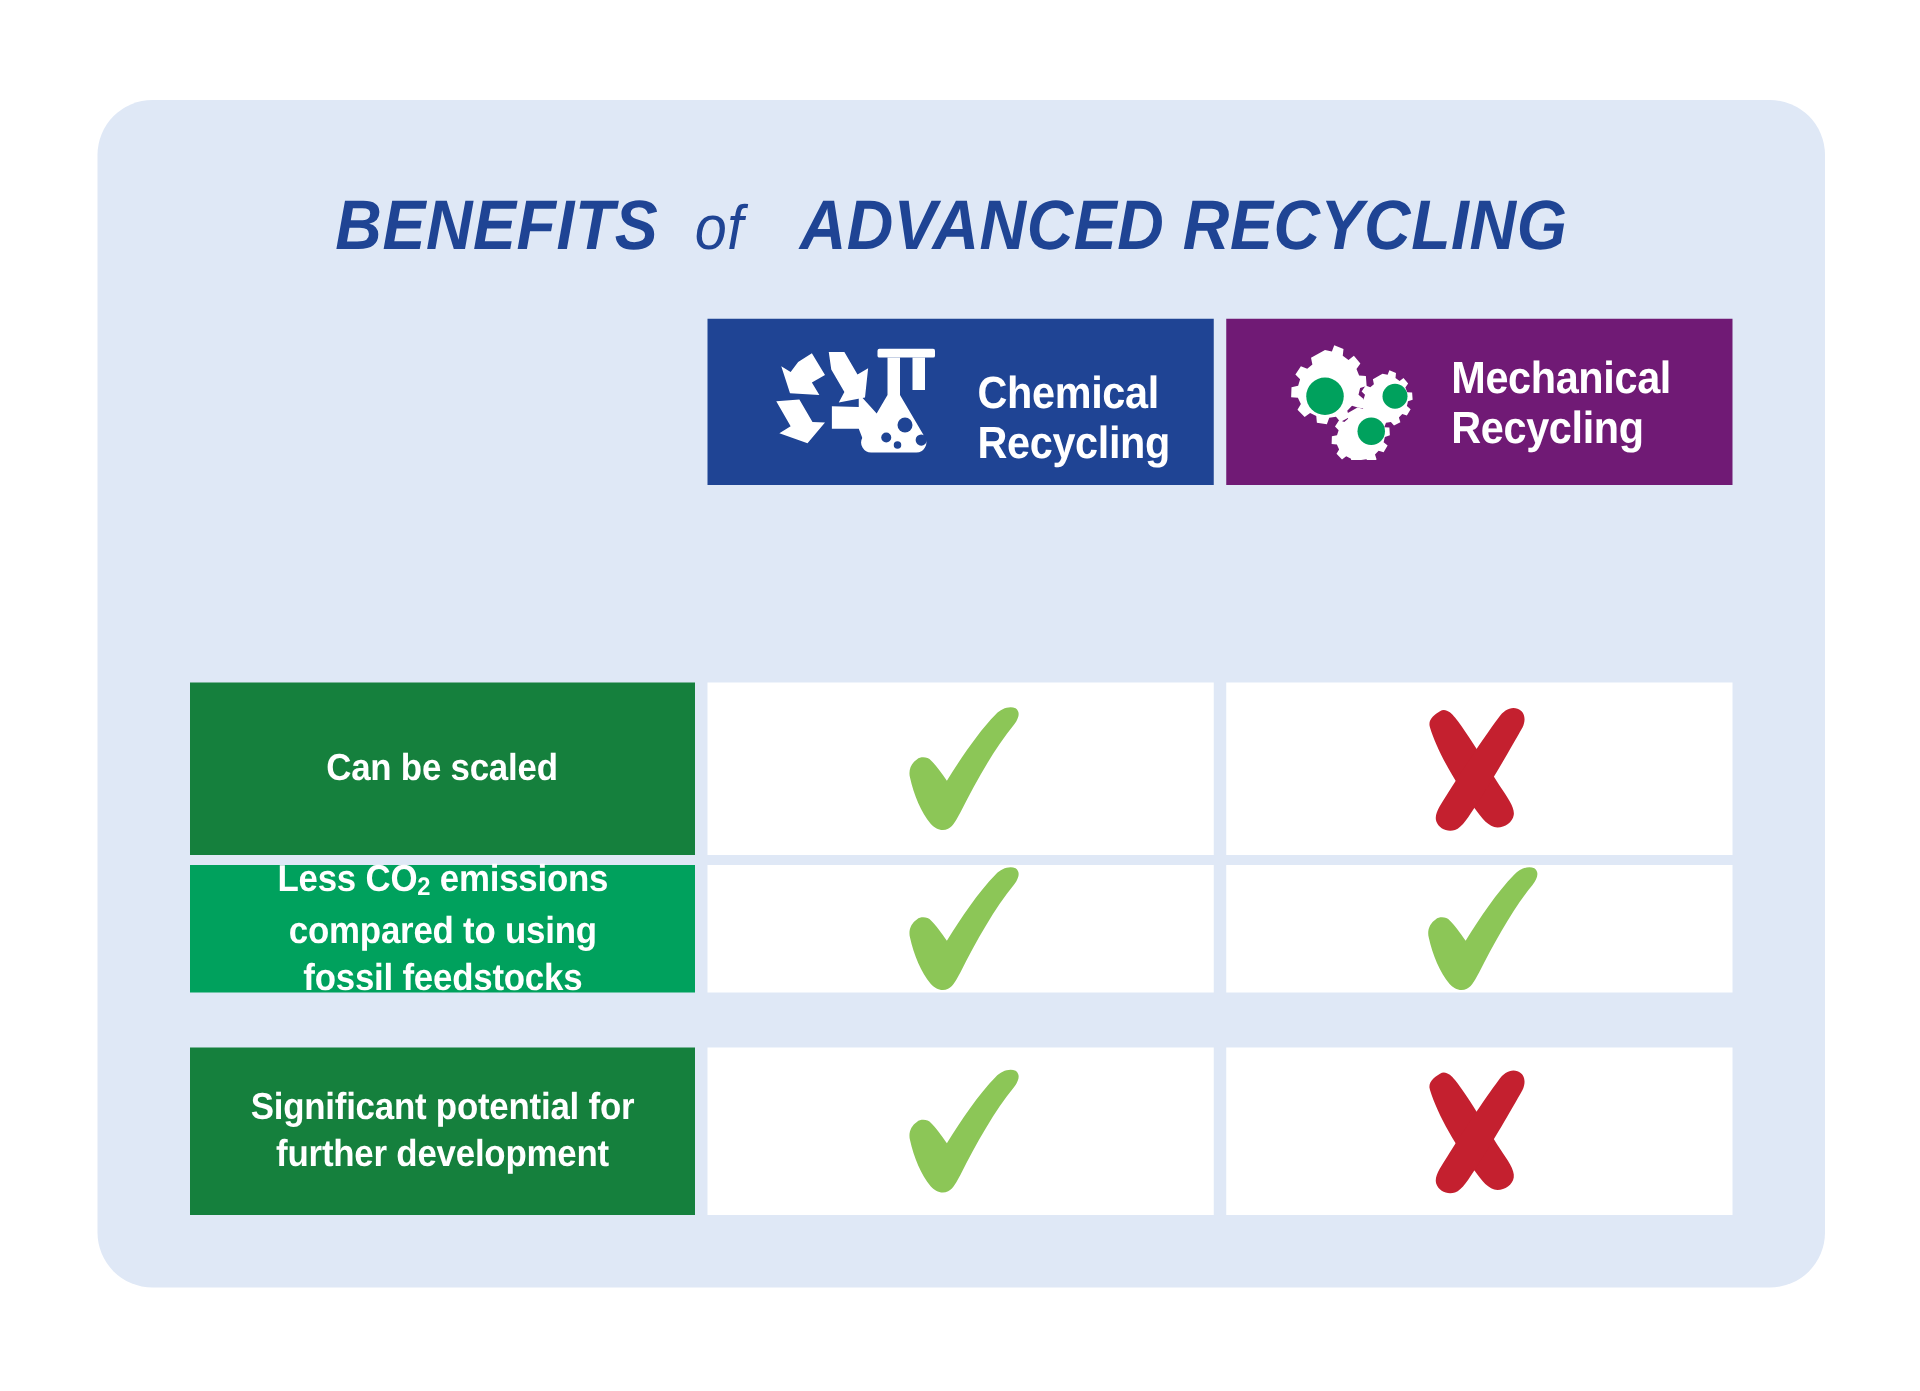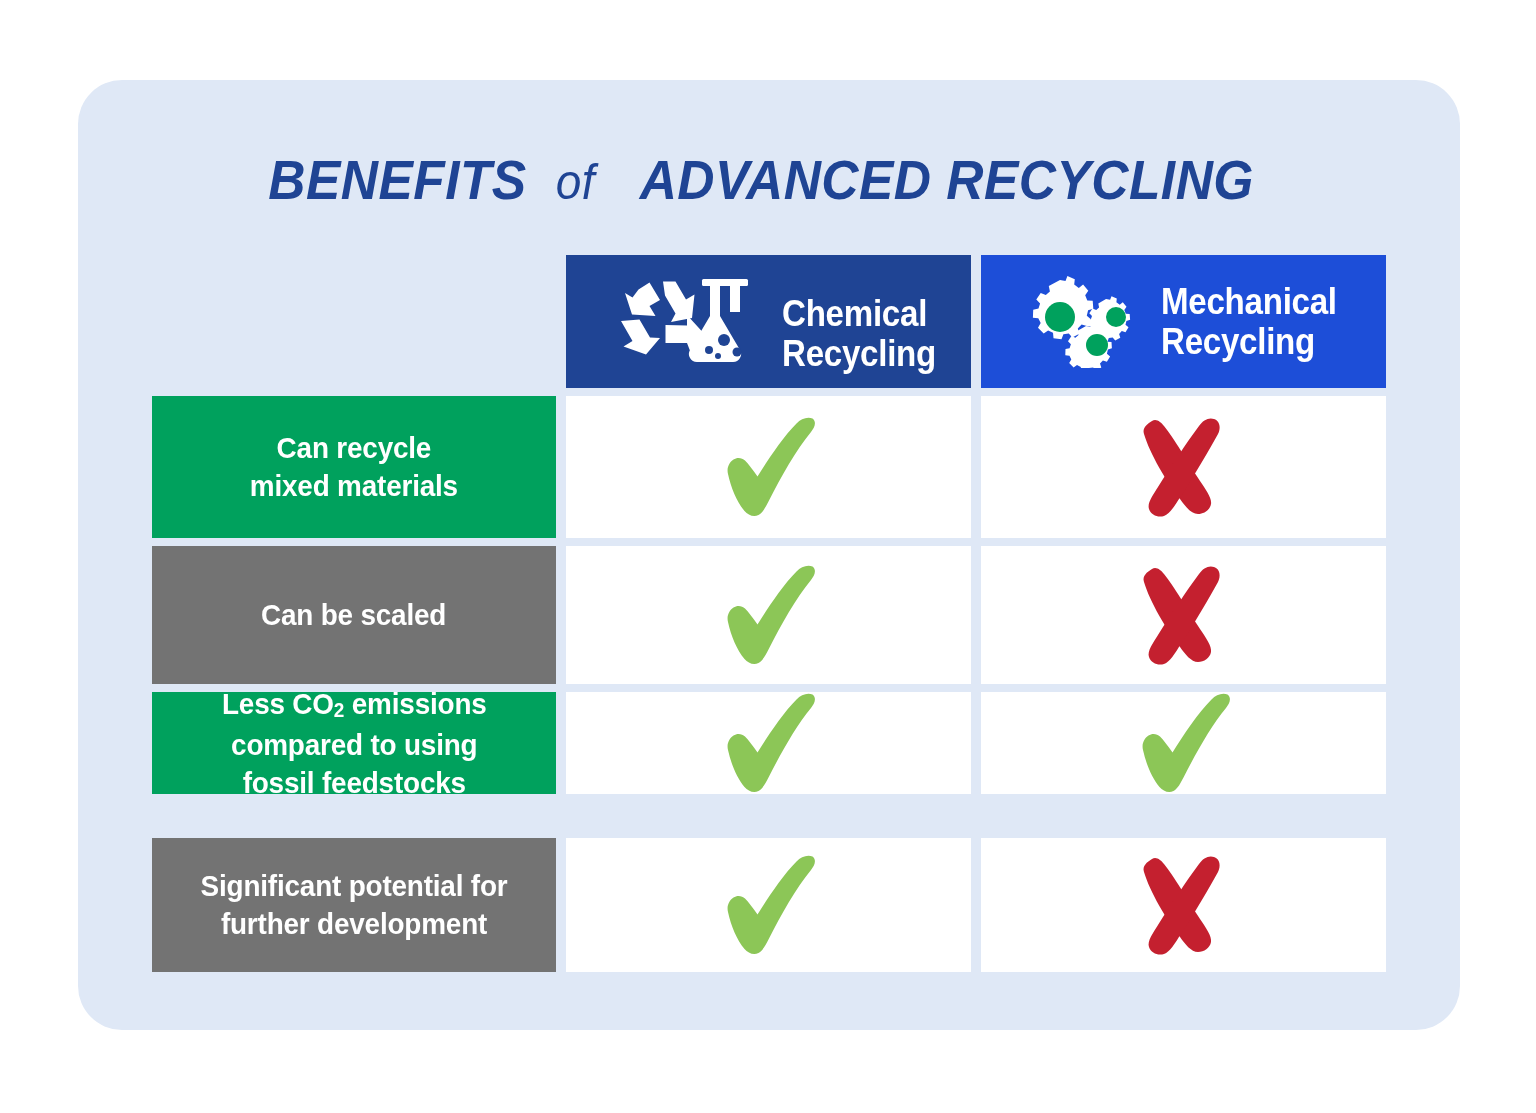--- a/index.html
+++ b/index.html
@@ -99,34 +99,34 @@
     line-height: 38px;
     padding: 0 16px;
     letter-spacing: -0.2px;
   }
   .cell-label .lbl-text {
     display: block;
     transform: scaleX(0.93);
     transform-origin: center;
   }
   .cell-label.green { background: #00a15d; }
-  .cell-label.blue  { background: #737373; }
+  .cell-label.blue  { background: #15803d; }
   .cell-label.blank { background: transparent; }
 
   .cell-head {
     flex: 1 1 0;
     box-sizing: border-box;
     display: flex;
     align-items: center;
     justify-content: flex-start;
     gap: 14px;
     padding-left: 42px;
   }
   .cell-head.blue  { background: #1f4494; }
-  .cell-head.green { background: #1d4ed8; }
+  .cell-head.green { background: #701a75; }
 
   .head-text {
     color: #ffffff;
     font-weight: 700;
     font-size: 36px;
     line-height: 40px;
     letter-spacing: -0.3px;
   }
   .head-text span {
     display: block;
@@ -219,45 +219,20 @@
               </g>
             </svg>
           </span>
           <div class="head-text" style="margin-left:6px;">
             <span>Mechanical</span>
             <span>Recycling</span>
           </div>
         </div>
       </div>
 
-      <div class="grid-row r0">
-        <div class="cell-label green">
-          <span class="lbl-text">
-            <span>Can recycle</span><br>
-            <span>mixed materials</span>
-          </span>
-        </div>
-        <div class="cell-mark">
-          <span>
-            <svg width="116" height="110" viewBox="0 0 116 110" class="mark-svg" aria-hidden="true">
-              <path fill="#8cc657" d="M101.5 6.5 C96 4.5 90 7 85.5 11.5 C72 25 57.5 47 46.5 64.5 C42 58 37.5 52 34 48.5 C31 45.5 26 45 22.5 47.5 C18 50.5 15.5 56 17 62 C20 76 26 90 33.5 99 C37 103 42.5 105.5 47.5 103 C52 100.5 54.5 95 57.5 89.5 C70 65 85 38 100 20 C103.5 15.5 106 10 101.5 6.5 Z"></path>
-            </svg>
-          </span>
-        </div>
-        <div class="cell-mark">
-          <span>
-            <svg width="100" height="104" viewBox="0 0 100 104" class="mark-svg" aria-hidden="true">
-              <g fill="#c4202f">
-                <path d="M18 6 C13 9 8 13 10 19 C16 39 32 66 46 84 C51 91 57 99 64 99 C70 99 76 95 77 89 C78 83 72 75 66 66 C54 47 39 22 30 11 C27 7 22 3 18 6 Z"></path>
-                <path d="M80 4 C75 2 69 5 65 11 C53 27 36 53 24 72 C19 80 13 88 15 94 C17 100 24 103 30 101 C36 99 41 90 47 81 C60 61 75 35 84 19 C87 13 86 6 80 4 Z"></path>
-              </g>
-            </svg>
-          </span>
-        </div>
-      </div>
 
       <div class="grid-row r1">
         <div class="cell-label blue">
           <span class="lbl-text">
             <span>Can be scaled</span>
           </span>
         </div>
         <div class="cell-mark">
           <span>
             <svg width="116" height="110" viewBox="0 0 116 110" class="mark-svg" aria-hidden="true">

